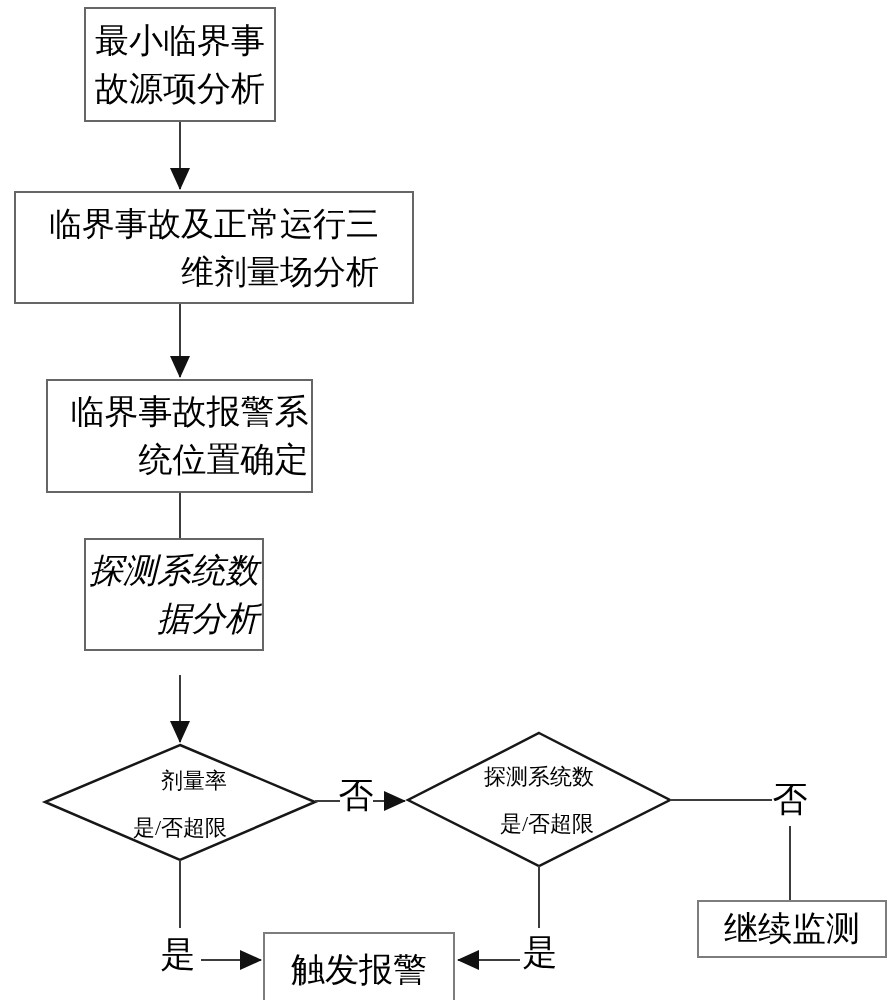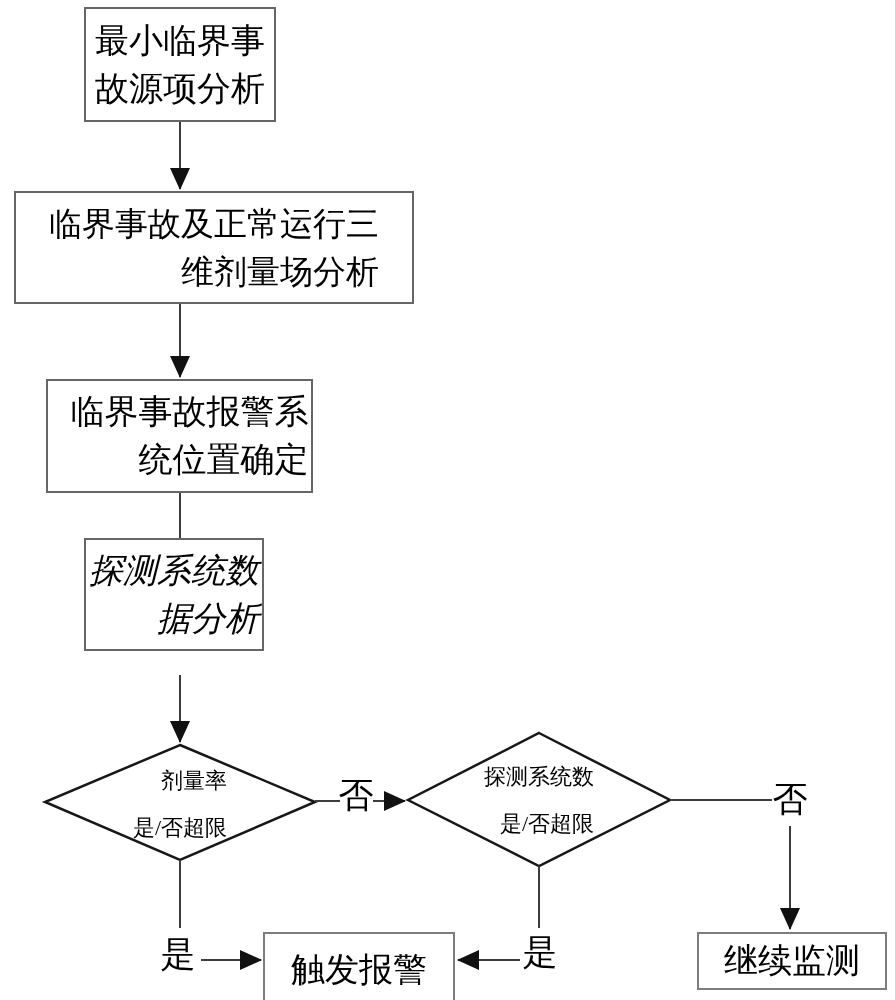--- a/index.html
+++ b/index.html
@@ -119,21 +119,21 @@
 据分析</div>
 
   <div class="node diamond-label" style="left:60px; top:757px; width:240px; height:94px;">剂量率
 是/否超限</div>
 
   <div class="node diamond-label" style="left:419px; top:753px; width:240px; height:94px;">探测系统数
 是/否超限</div>
 
   <div class="node rect-box small-box" style="left:263px; top:932px; width:192px; height:75px;">触发报警</div>
 
-  <div class="node rect-box small-box" style="left:697px; top:932px; width:190px; height:58px;">继续监测</div>
+  <div class="node rect-box small-box" style="left:697px; top:900px; width:190px; height:58px;">继续监测</div>
 
   <div class="edge-label" style="left:334px; top:774px;">否</div>
 
   <div class="edge-label" style="left:768px; top:778px;">否</div>
 
   <div class="edge-label" style="left:156px; top:933px;">是</div>
 
   <div class="edge-label" style="left:518px; top:931px;">是</div>
 
 </div>

